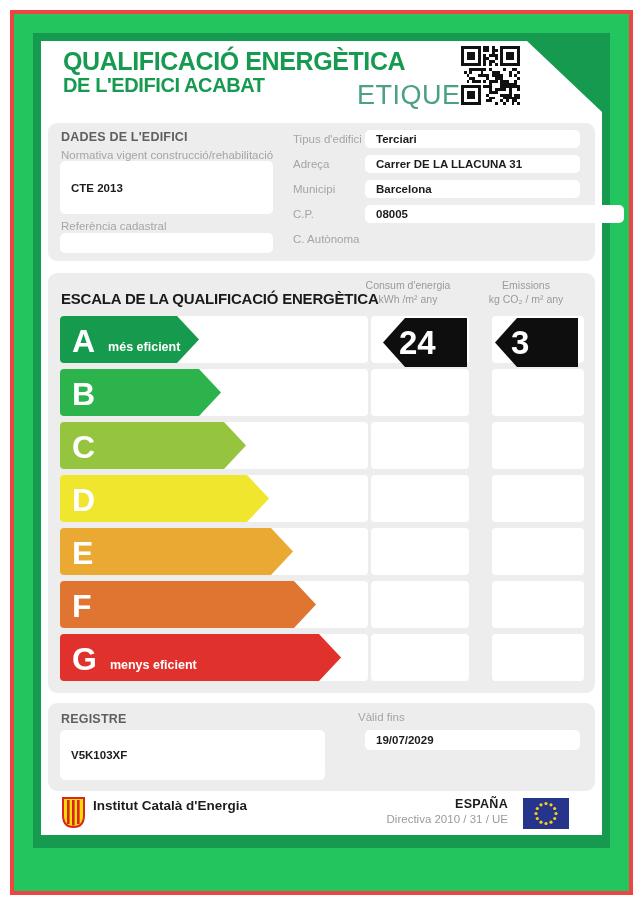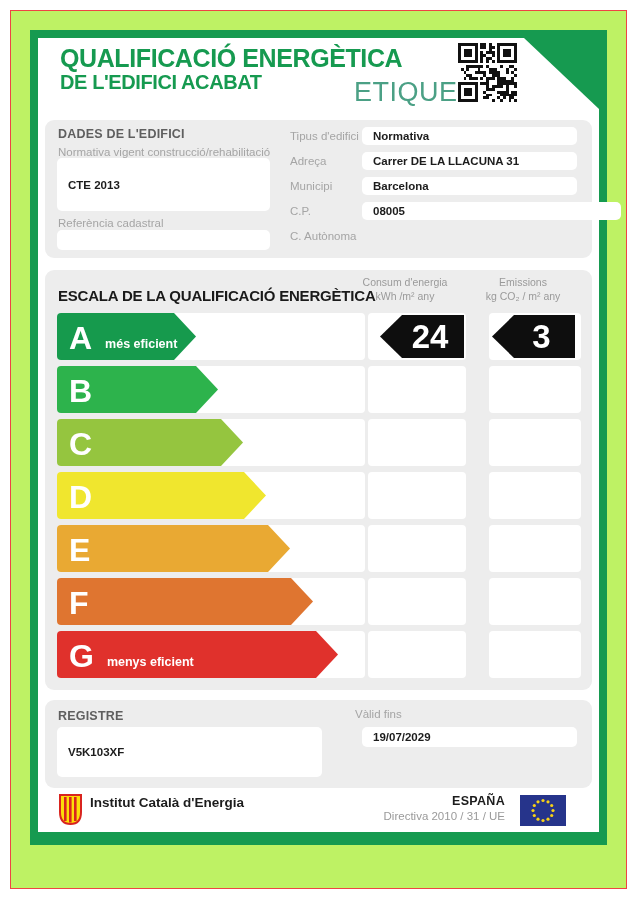--- a/index.html
+++ b/index.html
@@ -1,17 +1,17 @@
 <!DOCTYPE html>
 <html><head>
 <meta charset="utf-8">
 <style>
   html,body{margin:0;padding:0;background:#fff;font-family:"Liberation Sans",sans-serif;}
   .canvas{position:relative;width:637px;height:900px;background:#fff;overflow:hidden;}
-  .page{position:absolute;left:10px;top:10px;width:615px;height:877px;background:#bef264;border:1px solid #ef4444;}
+  .page{position:absolute;left:10px;top:10px;width:615px;height:877px;background:#22c55e;border:4px solid #ef4444;}
   .frame{position:absolute;left:19px;top:19px;width:561px;height:794px;
          border:8px solid #169a50;border-bottom-width:13px;background:#fff;}
   .content{position:absolute;left:0;top:0;width:561px;height:773px;}
   .corner-triangle{position:absolute;right:0;top:0;width:75px;height:71px;background:#169a50;
          clip-path:polygon(0 0,100% 0,100% 100%);}
   .title1{position:absolute;left:22px;top:6px;font-size:25px;font-weight:700;letter-spacing:-.4px;color:#169a50;white-space:nowrap;}
   .title2{position:absolute;left:22px;top:33px;font-size:20px;font-weight:600;letter-spacing:-.4px;color:#169a50;white-space:nowrap;}
   .etiqueta{position:absolute;left:316px;top:39px;font-size:27px;font-weight:300;letter-spacing:.5px;color:#4ba085;}
   .qr{position:absolute;left:420px;top:5px;width:59px;height:59px;}
   .panel{position:absolute;left:7px;width:547px;background:#ededed;border-radius:9px;}
@@ -28,23 +28,23 @@
   .rows{position:absolute;left:12px;top:43px;width:524px;}
   .rating-row{position:relative;height:47px;margin-bottom:6px;}
   .wbox{position:absolute;left:0;top:0;width:308px;height:47px;background:#fff;border-radius:4px;}
   .cbox1{position:absolute;left:311px;top:0;width:98px;height:47px;background:#fff;border-radius:4px;}
   .cbox2{position:absolute;left:432px;top:0;width:92px;height:47px;background:#fff;border-radius:4px;}
   .arrow{position:absolute;left:0;top:0;height:47px;border-radius:4px 0 0 4px;
          clip-path:polygon(0 0,calc(100% - 22px) 0,100% 50%,calc(100% - 22px) 100%,0 100%);
          display:flex;align-items:flex-end;padding:0 0 5px 12px;box-sizing:border-box;color:#fff;}
   .arrow .letter{font-size:32px;font-weight:700;line-height:34px;}
   .arrow .note{font-size:12.5px;font-weight:700;margin:0 0 4px 7px;white-space:nowrap;padding-left:6px;}
-  .ind{position:absolute;top:2px;height:43px;background:#0e0e0e;
+  .ind{position:absolute;top:2px;height:49px;background:#0e0e0e;
        clip-path:polygon(0 50%,22px 0,100% 0,100% 100%,22px 100%);
-       display:flex;align-items:center;justify-content:center;}
+       display:flex;align-items:center;justify-content:flex-start;}
   .ind .num{color:#fff;font-size:33px;font-weight:700;padding-left:16px;}
   .ind1{left:323px;width:84px;}
   .ind2{left:435px;width:83px;}
   
   .footer-org{position:absolute;left:52px;top:757px;line-height:15px;}
   .footer-org .l1{font-size:13.5px;color:#3c3c3c;}
   .footer-org .l2{font-size:13.5px;font-weight:700;color:#1c1c1c;}
   .gencat-logo{position:absolute;left:19px;top:756px;width:27px;height:31px;}
   .spain{position:absolute;left:300px;top:756px;width:167px;text-align:right;line-height:15px;}
   .spain .c{font-size:12.5px;font-weight:700;color:#1c1c1c;letter-spacing:.3px;}
@@ -204,21 +204,21 @@
           <div class="vbox" style="left:12px;top:38px;width:213px;height:53px">
             <span class="val">CTE 2013</span>
           </div>
           <div class="lbl" style="left:13px;top:97px">Referència cadastral</div>
           <div class="vbox" style="left:12px;top:110px;width:213px;height:20px">
             <span class="val"></span>
           </div>
 
           <div class="lbl" style="left:245px;top:10px">Tipus d'edifici</div>
           <div class="vbox" style="left:317px;top:7px;width:215px;height:18px">
-            <span class="val">Normativa</span>
+            <span class="val">Terciari</span>
           </div>
           <div class="lbl" style="left:245px;top:35px">Adreça</div>
           <div class="vbox" style="left:317px;top:32px;width:215px;height:18px">
             <span class="val">Carrer DE LA LLACUNA 31</span>
           </div>
           <div class="lbl" style="left:245px;top:60px">Municipi</div>
           <div class="vbox" style="left:317px;top:57px;width:215px;height:18px">
             <span class="val">Barcelona</span>
           </div>
           <div class="lbl" style="left:245px;top:85px">C.P.</div>

